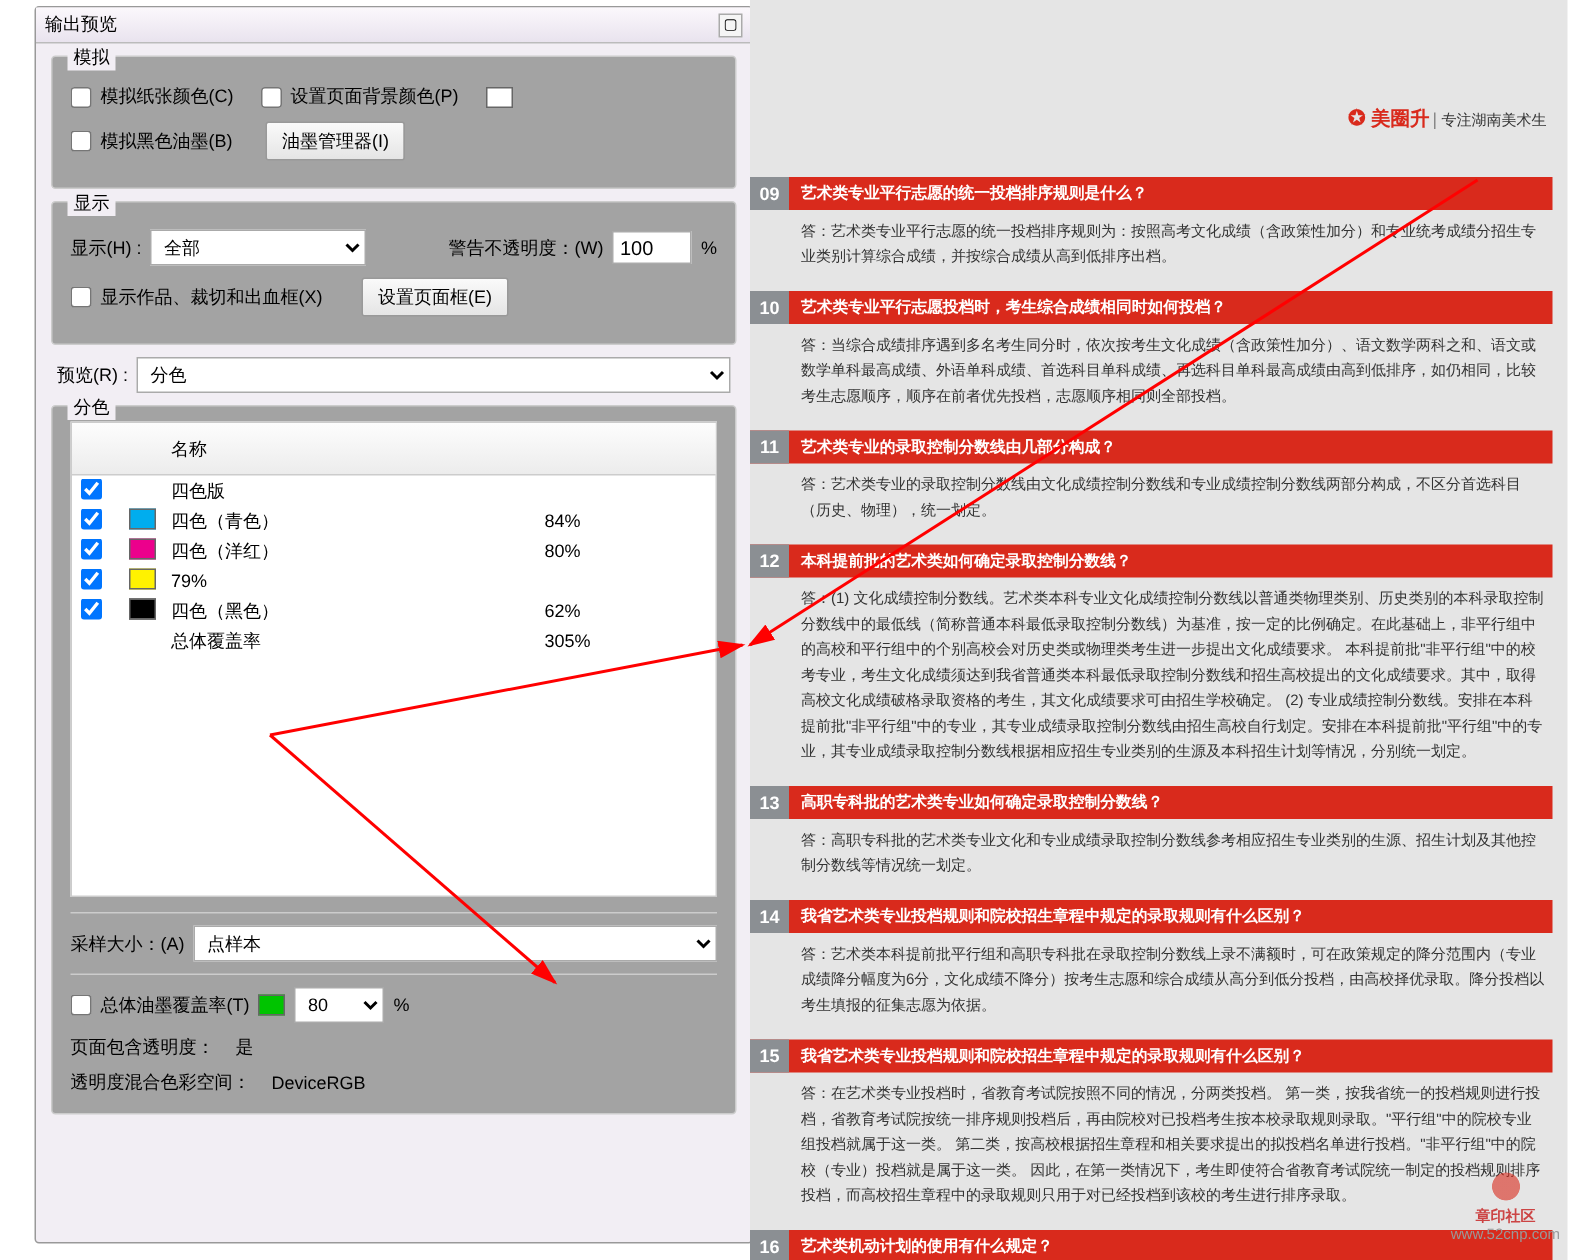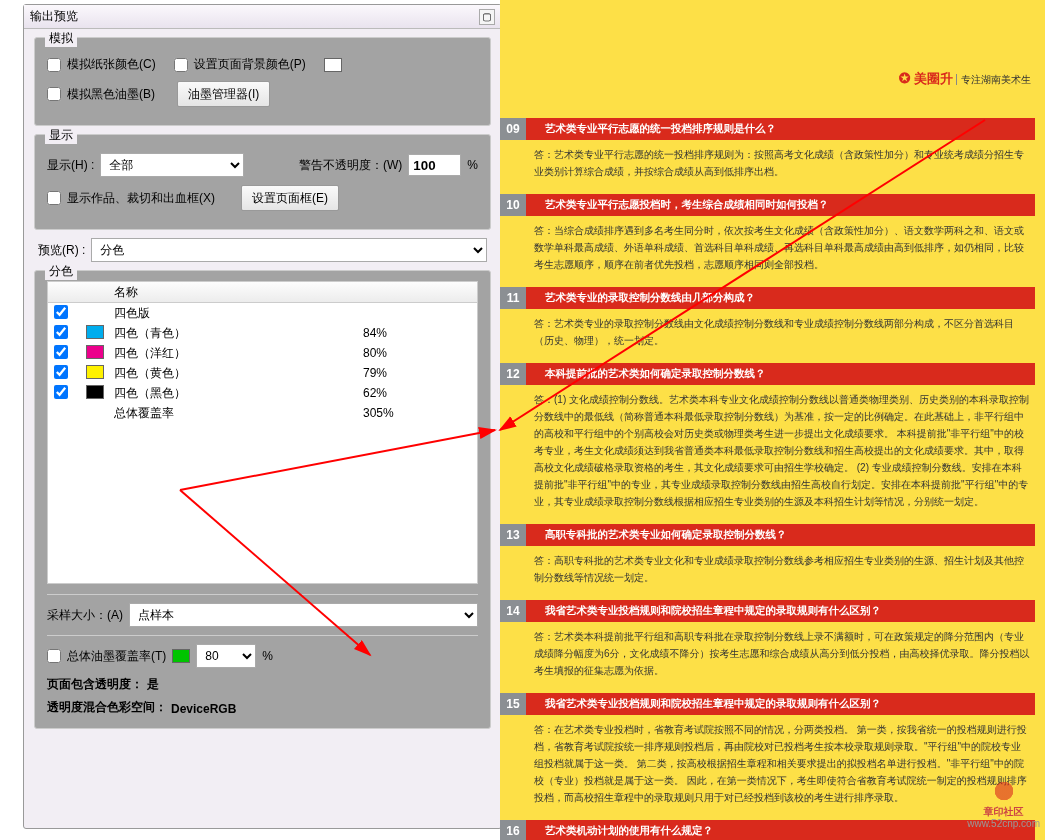--- a/index.html
+++ b/index.html
@@ -11,38 +11,38 @@
 .section { margin: 8px 10px; border: 1px solid #ccc; border-radius: 3px; background: #a3a3a3; padding: 10px 12px; position: relative; }
 .section-title { position: absolute; top: -8px; left: 10px; background: #f2eef4; padding: 0 4px; font-size: 12px; }
 .row { display: flex; align-items: center; margin: 8px 0; gap: 6px; }
 .label { font-size: 12px; }
 select { height: 24px; border: 1px solid #aaa; background: #fff; font-size: 12px; padding: 0 4px; }
 input[type=checkbox] { width: 14px; height: 14px; }
 input[type=text] { height: 22px; border: 1px solid #aaa; padding: 0 4px; background: #fff; }
 .btn { height: 26px; padding: 0 10px; background: linear-gradient(#fafafa,#e5e5e5); border: 1px solid #999; border-radius: 2px; cursor: pointer; font-size: 12px; }
 .swatch { width: 18px; height: 14px; border: 1px solid #666; display: inline-block; }
 .table { border: 1px solid #ccc; background: #fff; }
-.thead { display: flex; background: linear-gradient(#fdfdfd,#ececec); border-bottom: 1px solid #ccc; height: 21px; align-items: center; font-size: 12px; }
+.thead { display: flex; background: linear-gradient(#fdfdfd,#ececec); border-bottom: 1px solid #ccc; height: 35px; align-items: center; font-size: 12px; }
 .thead div { padding: 0 6px; }
 .col-chk { width: 32px; }
 .col-sw { width: 28px; }
 .col-name { flex: 1; }
 .col-val { width: 120px; text-align: left; }
 .trow { display: flex; align-items: center; height: 20px; font-size: 12px; }
 .trow div { padding: 0 6px; }
 .scroll-stub { height: 160px; }
 .line-sep { height: 1px; background: #ccc; margin: 2px 0; }
 .spin { width: 60px; }
-.kv { display: flex; align-items: flex-end; gap: 4px; margin: 6px 0; font-size: 12px; font-weight: bold; }
-.doc { position: absolute; left: 500px; top: 0; width: 545px; height: 840px; background: #fde047; overflow: hidden; font-size: 11px; }
+.kv { display: flex; align-items: center; gap: 14px; margin: 6px 0; font-size: 12px; }
+.doc { position: absolute; left: 500px; top: 0; width: 545px; height: 840px; background: #e5e5e5; overflow: hidden; font-size: 11px; }
 .brand { position: absolute; right: 14px; top: 70px; color: #d92a1c; font-weight: bold; font-size: 13px; }
 .brand .sub { color: #333; font-size: 10px; font-weight: normal; margin-left: 3px; border-left: 1px solid #888; padding-left: 4px; }
 .qblocks { position: absolute; top: 112px; left: 0; right: 10px; }
 .qhead { background: #d92a1c; color: #fff; height: 22px; display: flex; align-items: center; margin-top: 6px; }
-.qnum { width: 26px; background: #8b8f93; height: 22px; line-height: 22px; text-align: center; font-weight: bold; margin-right: 19px; font-size: 12px; }
+.qnum { width: 26px; background: #8b8f93; height: 22px; line-height: 22px; text-align: center; font-weight: bold; margin-right: 8px; font-size: 12px; }
 .qtitle { font-size: 10.5px; font-weight: bold; }
 .qbody { padding: 6px 4px 8px 34px; font-size: 10px; color: #333; line-height: 1.7; }
 .arrows { position: absolute; left: 0; top: 0; width: 1046px; height: 840px; pointer-events: none; }
 .watermark { position: absolute; right: 6px; bottom: 10px; font-size: 10px; color: #999; text-align: center; line-height: 1.2; }
 .wm-ico { width: 34px; height: 30px; background: radial-gradient(circle,#d92a1c 40%,transparent 42%); margin: 0 auto; opacity: .6; }
 </style>
 </head>
 <body>
 
 <div class="dialog">
@@ -70,21 +70,21 @@
     </div>
   </div>
 
   <div class="section">
     <span class="section-title">显示</span>
     <div class="row">
       <span class="label">显示(H) :</span>
       <select style="width:144px"><option>全部</option></select>
       <span style="flex:1"></span>
       <span class="label">警告不透明度：(W)</span>
-      <input type="text" style="width: 53px; font-weight: bold;" value="100">
+      <input type="text" style="width: 53px;" value="100">
       <span class="label">%</span>
     </div>
     <div class="row">
       <input type="checkbox" style="">
       <span class="label">显示作品、裁切和出血框(X)</span>
       <span style="width:14px"></span>
       <button class="btn">设置页面框(E)</button>
     </div>
   </div>
 
@@ -117,21 +117,20 @@
           </div>
           <div class="trow">
             <div class="col-chk"><input type="checkbox" checked="" style=""></div>
   <div class="col-sw"><span class="swatch" style="background:#ec008c"></span></div>
   <div class="col-name">四色（洋红）</div>
   <div class="col-val">80%</div>
           </div>
           <div class="trow">
             <div class="col-chk"><input type="checkbox" checked="" style=""></div>
   <div class="col-sw"><span class="swatch" style="background:#fff200"></span></div>
-  <div class="col-name">四色（黄色）</div>
   <div class="col-val">79%</div>
           </div>
           <div class="trow">
             <div class="col-chk"><input type="checkbox" checked="" style=""></div>
   <div class="col-sw"><span class="swatch" style="background:#000000"></span></div>
   <div class="col-name">四色（黑色）</div>
   <div class="col-val">62%</div>
           </div>
         </div>
       <div class="trow">

